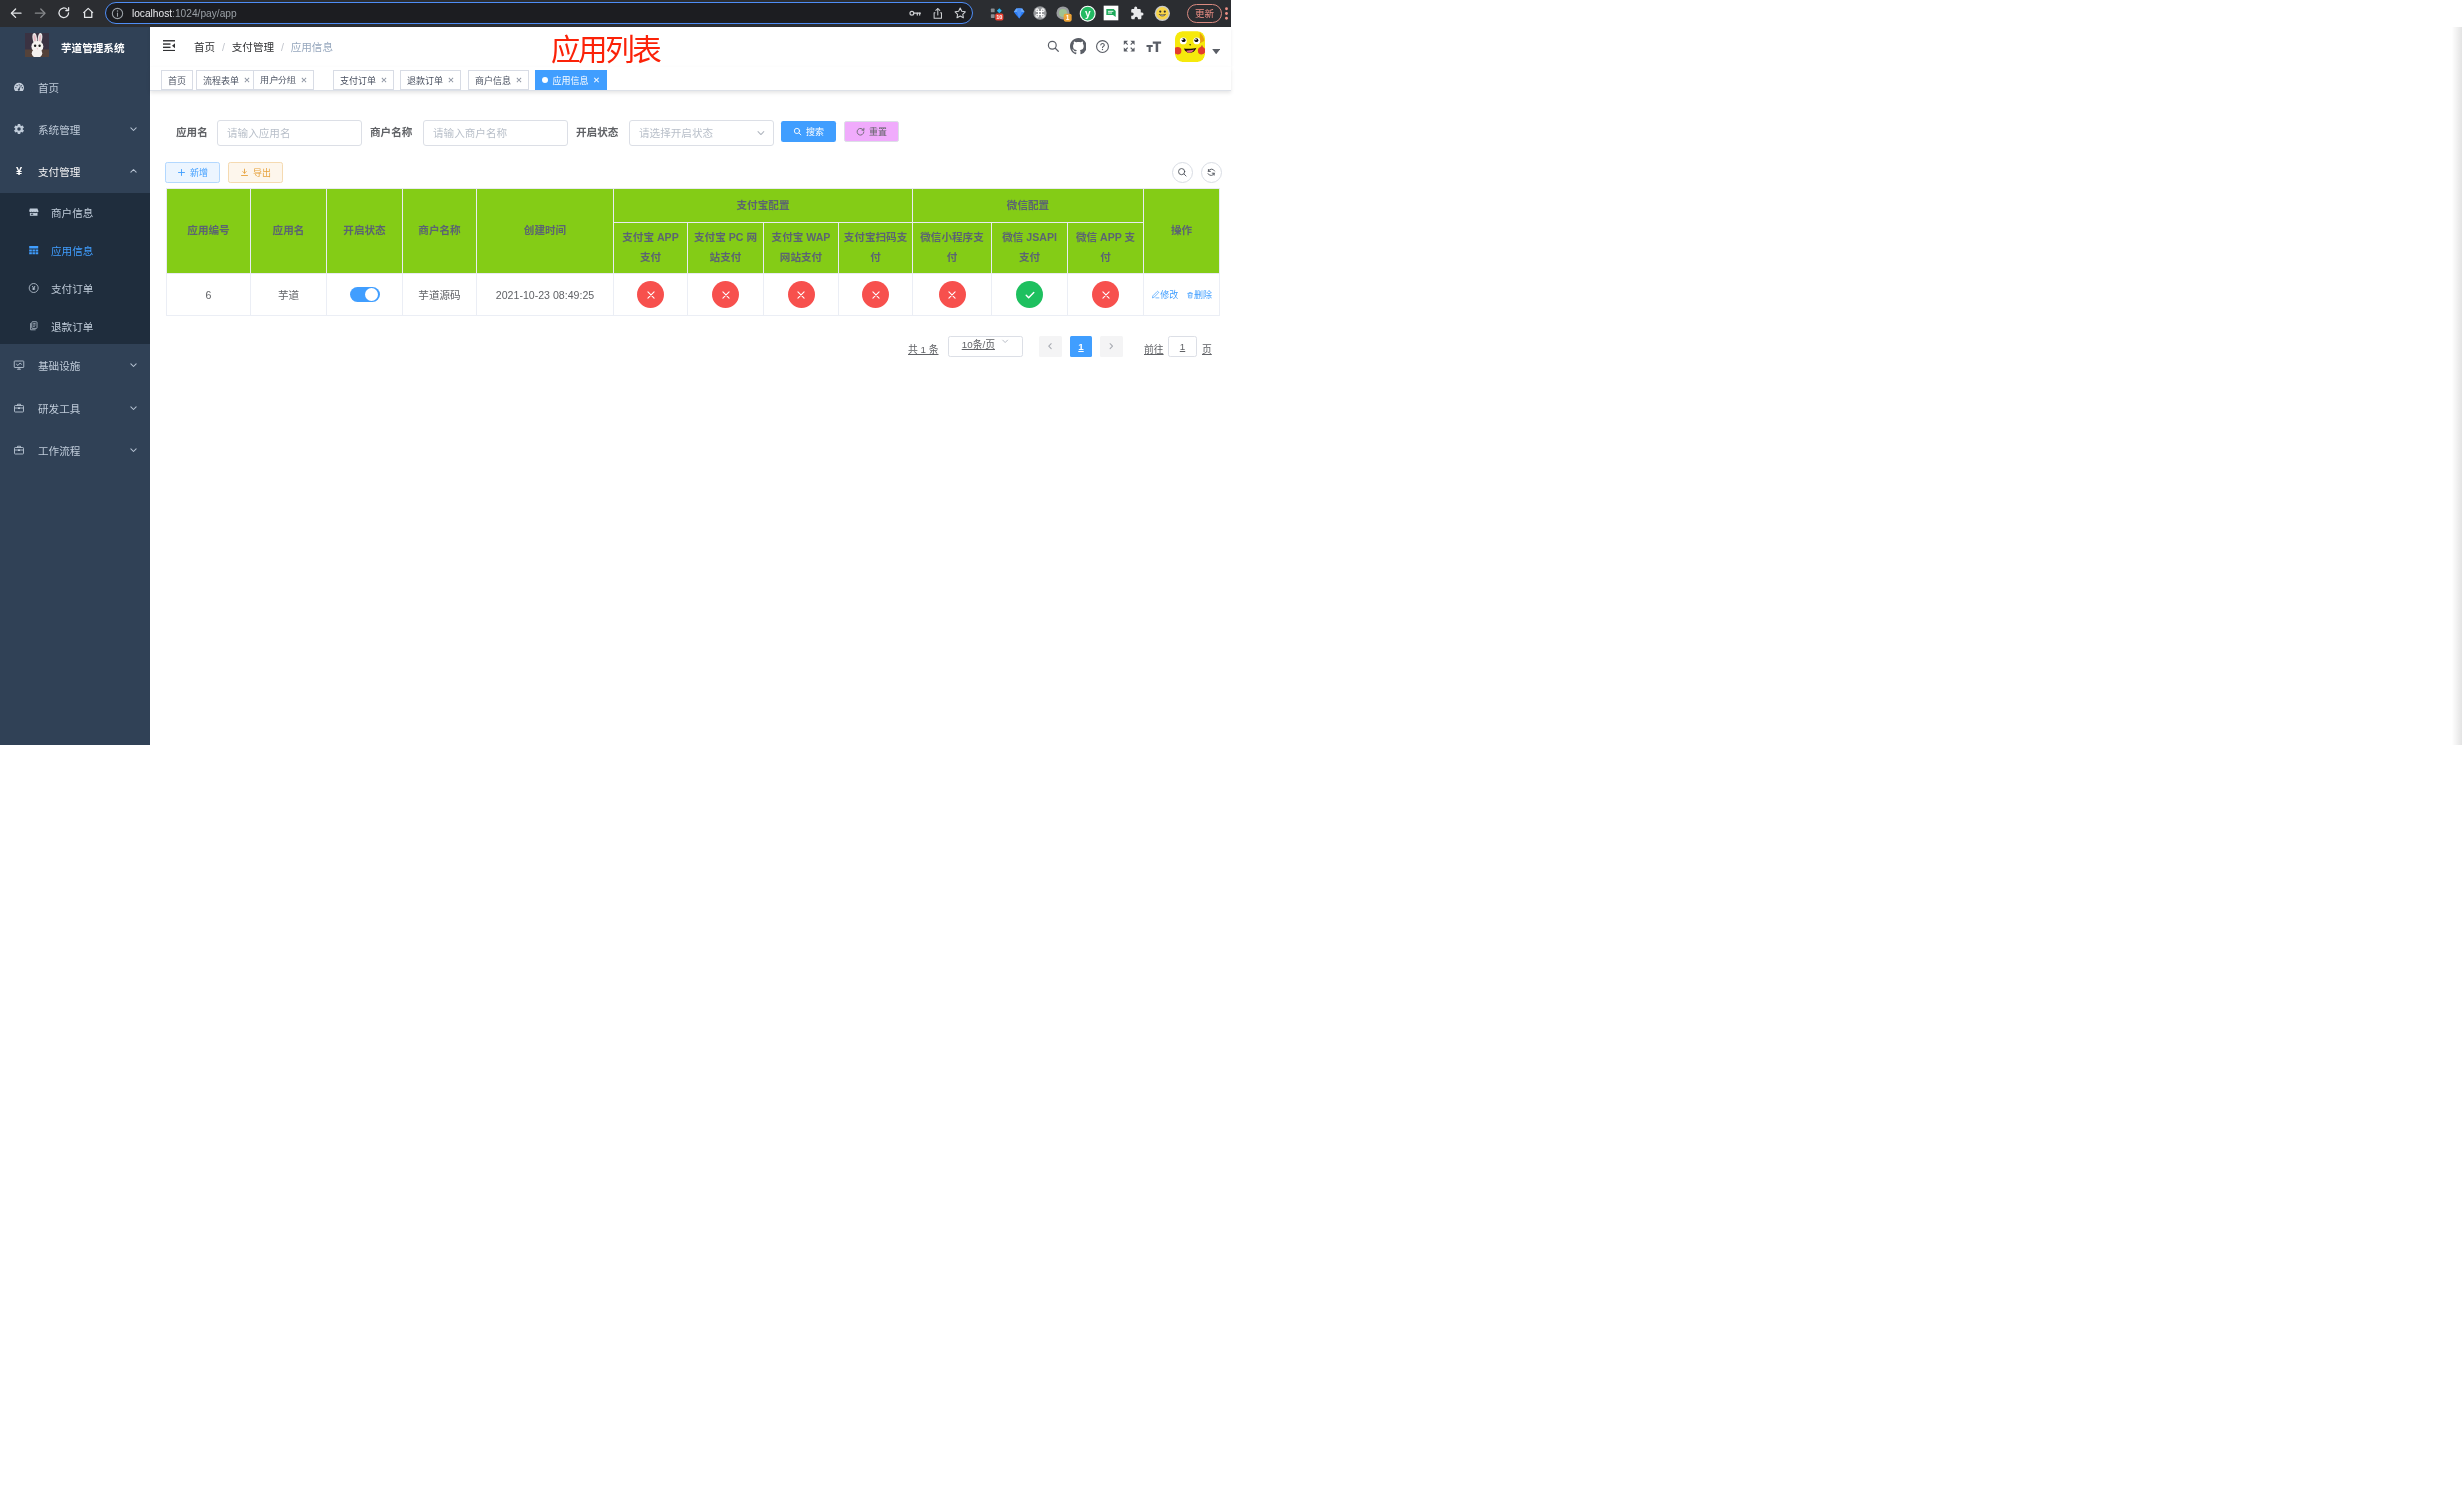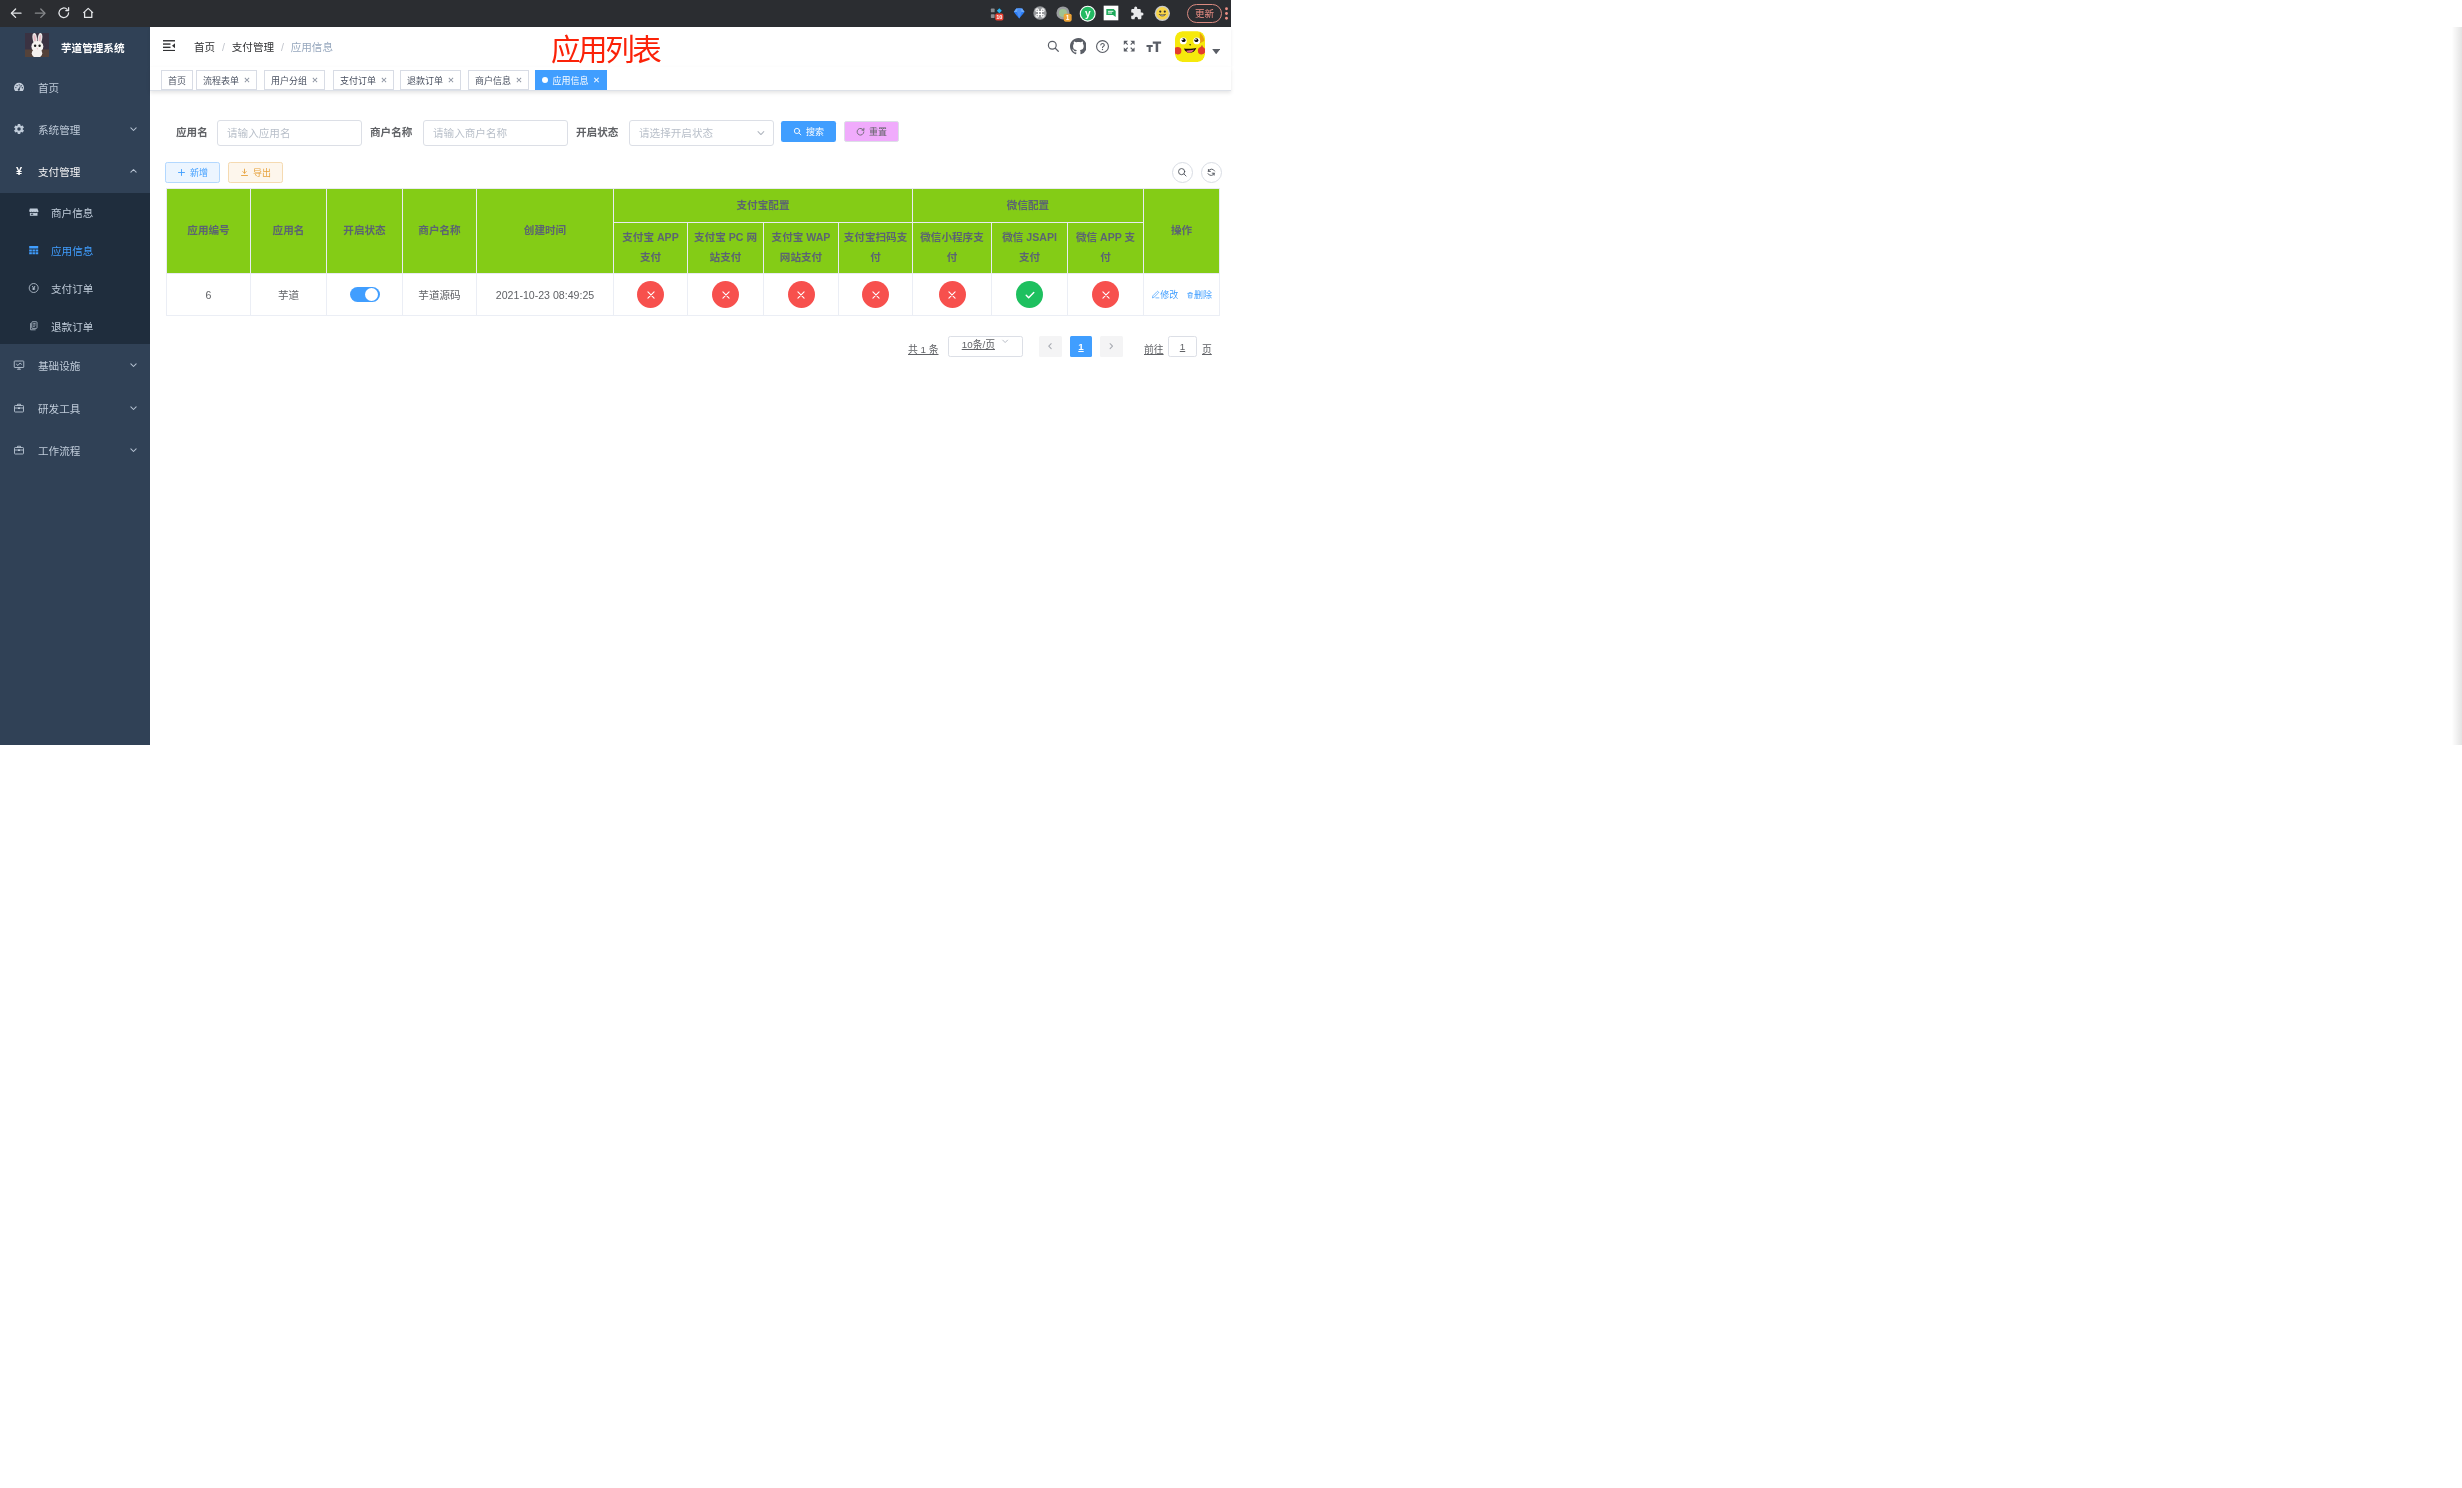--- a/index.html
+++ b/index.html
@@ -86,20 +86,41 @@
   <div class="cico" style="left:55px;width:18px;">
     <svg width="13.6" height="13.6" viewBox="0 0 24 24" fill="none" stroke="#e4e6e9" stroke-width="2.2" stroke-linecap="round">
         <path d="M20.5 12a8.5 8.5 0 1 1-2.6-6.1"></path>
         <path d="M20.5 3v5h-5" stroke-linejoin="round"></path>
       </svg>
   </div>
   <div class="cico" style="left:79px;width:18px;">
     <svg width="14.4" height="14.4" viewBox="0 0 24 24" fill="none" stroke="#e4e6e9" stroke-width="2.1" stroke-linejoin="round">
         <path d="M4 11.5L12 4l8 7.5"></path>
         <path d="M6 10v9h12v-9"></path>
+      </svg>
+  </div>
+  <div id="pill">
+    <svg style="margin-left:5.3px" width="13" height="13" viewBox="0 0 24 24" fill="none" stroke="#9aa0a6" stroke-width="2">
+        <circle cx="12" cy="12" r="9.5"></circle>
+        <path d="M12 11v6" stroke-linecap="round"></path>
+        <circle cx="12" cy="7.5" r="1.4" fill="#9aa0a6" stroke="none"></circle>
+      </svg>
+    <div class="url"><b>localhost</b>:1024/pay/app</div>
+    <svg style="position:absolute;left:802px" width="14.4" height="14.4" viewBox="0 0 24 24" fill="none" stroke="#cfd1d4" stroke-width="2">
+        <circle cx="6.5" cy="12" r="3.2"></circle>
+        <path d="M9.7 12h11" stroke-linecap="round"></path>
+        <path d="M15.5 12v3.2M19.5 12v3.2" stroke-linecap="round"></path>
+      </svg>
+    <svg style="position:absolute;left:825px" width="13.6" height="13.6" viewBox="0 0 24 24" fill="none" stroke="#cfd1d4" stroke-width="1.8" stroke-linecap="round" stroke-linejoin="round">
+        <path d="M12 3v11"></path>
+        <path d="M8.5 6L12 2.8 15.5 6"></path>
+        <path d="M7 10H5.5v10h13V10H17"></path>
+      </svg>
+    <svg style="position:absolute;left:847px" width="14.4" height="14.4" viewBox="0 0 24 24" fill="none" stroke="#cfd1d4" stroke-width="1.8" stroke-linejoin="round">
+        <path d="M12 3.5l2.6 5.3 5.9.9-4.2 4.1 1 5.8-5.3-2.8-5.3 2.8 1-5.8-4.2-4.1 5.9-.9z"></path>
       </svg>
   </div>
   <div class="cico" style="left:987px;width:19.7px;">
     <svg width="15" height="15" viewBox="0 0 24 24">
         <rect x="3" y="4" width="6" height="6" rx="1" fill="#8a8d91"></rect>
         <rect x="3" y="13" width="6" height="6" rx="1" fill="#8a8d91"></rect>
         <path d="M16.5 3.5l4 4-4 4-4-4z" fill="#27b5f5"></path>
         <rect x="10" y="12" width="13" height="11" rx="2.5" fill="#e94335"></rect>
         <text x="16.5" y="20.6" font-size="9" font-weight="700" fill="#fff" text-anchor="middle">10</text>
       </svg>
@@ -341,21 +362,21 @@
       <path d="M15 26c1.5 4 7.5 4.2 10.5-1.5-3 .8-8 1.1-10.5 1.5z" fill="#e8658a"></path>
     </svg>
   </div>
   <svg style="position:absolute;left:1062px;top:22px" width="8.3" height="5.3" viewBox="0 0 12 8" fill="#5a5e66">
       <path d="M0 0h12L6 8z"></path>
     </svg>
 </div>
 <div id="tags">
   <div class="tag" style="left:11px;">首页</div>
   <div class="tag" style="left:46px;">流程表单<span class="x">✕</span></div>
-  <div class="tag" style="left:114px;">用户分组<span class="x">✕</span></div>
+  <div class="tag" style="left:103px;font-family:Liberation Serif, serif;">用户分组<span class="x">✕</span></div>
   <div class="tag" style="left:183px;">支付订单<span class="x">✕</span></div>
   <div class="tag" style="left:250px;">退款订单<span class="x">✕</span></div>
   <div class="tag" style="left:318px;">商户信息<span class="x">✕</span></div>
   <div class="tag on" style="left:385px;"><span class="dot"></span>应用信息<span class="x">✕</span></div>
 </div>
 <div id="content">
   <div class="flabel" style="left:26px;">应用名</div>
   <div class="finput" style="left:67px;width:145px;">请输入应用名</div>
   <div class="flabel" style="left:220px;">商户名称</div>
   <div class="finput" style="left:273px;width:145px;">请输入商户名称</div>

